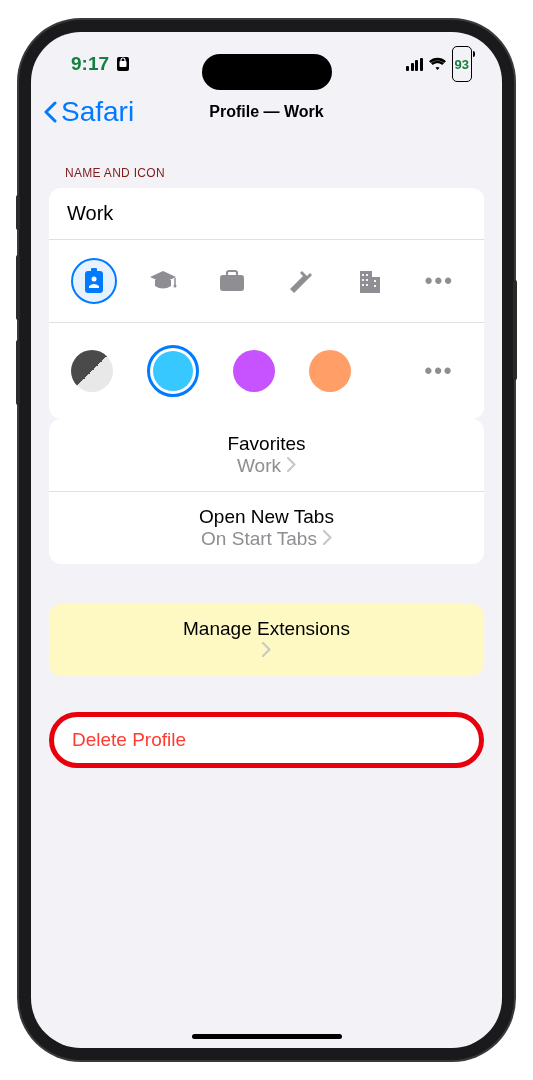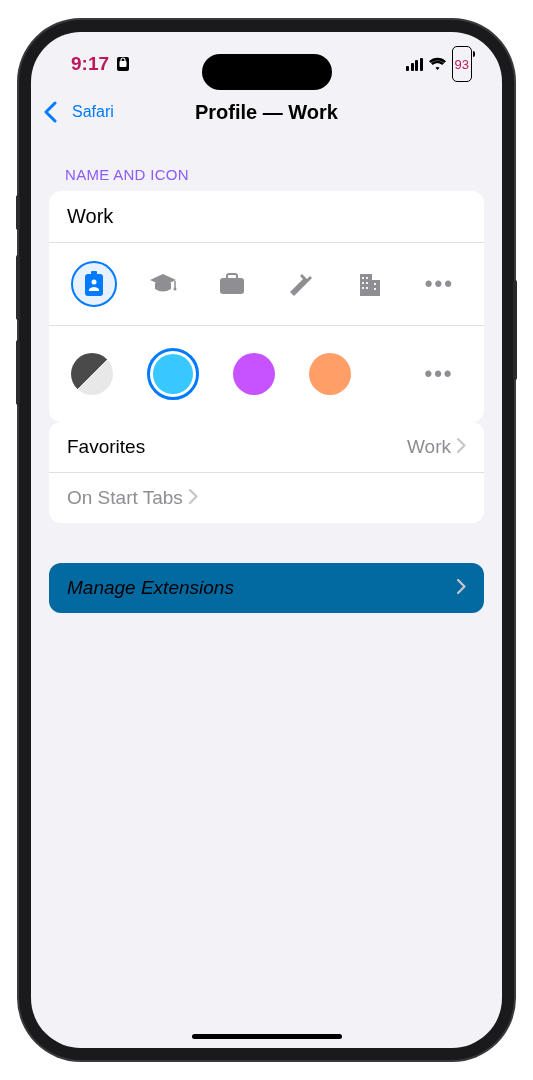--- a/index.html
+++ b/index.html
@@ -45,21 +45,21 @@
       z-index: 10;
     }
     .status-bar {
       height: 56px;
       display: flex;
       align-items: center;
       justify-content: space-between;
       padding: 8px 30px 0 40px;
       font-size: 19px;
       font-weight: 600;
-      color: #be185d;
+      color: #15803d;
     }
     .status-left {
       display: flex;
       align-items: center;
       gap: 6px;
     }
     .status-right {
       display: flex;
       align-items: center;
       gap: 5px;
@@ -80,21 +80,21 @@
     .signal-bars span:nth-child(3) { height: 11px; }
     .signal-bars span:nth-child(4) { height: 13px; }
     .wifi-icon svg { display: block; }
     .battery {
       display: flex;
       align-items: center;
       border: 1.5px solid #000;
       border-radius: 5px;
       padding: 17px 2px;
       font-size: 13px;
-      font-weight: 400;
+      font-weight: 700;
       height: 18px;
       position: relative;
     }
     .battery::after {
       content: "";
       position: absolute;
       right: -4px;
       top: 4px;
       width: 2.5px;
       height: 6px;
@@ -105,38 +105,38 @@
       height: 48px;
       display: flex;
       align-items: center;
       padding: 0 12px;
       position: relative;
     }
     .back-button {
       display: flex;
       align-items: center;
       color: #007aff;
-      font-size: 16px;
-      gap: 15px;
+      font-size: 28px;
+      gap: 4px;
     }
     .back-chevron svg { display: block; }
     .nav-title {
       position: absolute;
       left: 50%;
       transform: translateX(-50%);
-      font-size: 20px;
+      font-size: 16px;
       font-weight: 600;
       color: #000;
     }
     .content {
       padding: 0 18px;
     }
     .section-header {
-      font-size: 15px;
-      color: #8b5cf6;
+      font-size: 12px;
+      color: #7f1d1d;
       letter-spacing: 0.3px;
       padding: 30px 16px 8px 16px;
     }
     .card {
       background: #fff;
       border-radius: 12px;
       overflow: hidden;
     }
     .name-row {
       padding: 14px 18px;
@@ -203,41 +203,41 @@
     .color-option.selected .color-swatch {
       width: 40px;
       height: 40px;
     }
     .settings-row {
       display: flex;
       align-items: center;
       justify-content: space-between;
       padding: 14px 18px;
       font-size: 19px;
+      flex-direction: column;
     }
     .settings-row:not(:last-child) {
       border-bottom: 0.5px solid #e0e0e4;
     }
     .settings-label {
       color: #000;
     }
     .settings-value {
       color: #8e8e93;
       display: flex;
       align-items: center;
       gap: 6px;
     }
     .chevron-right {
       color: #c7c7cc;
     }
     .row-card {
-      background: #0369a1;
+      background: #fef9c3;
       border-radius: 12px;
       margin-top: 40px;
-      font-style: italic;
     }
     .delete-card {
       background: #fff;
       border-radius: 28px;
       margin-top: 36px;
       border: 5px solid #e8000d;
     }
     .delete-row {
       padding: 12px 18px;
       font-size: 19px;
@@ -399,20 +399,21 @@
           <span class="settings-value">
             <span>Work</span>
             <span class="chevron-right">
               <svg width="9" height="15" viewBox="0 0 9 15">
                   <path d="M1 1 L7.5 7.5 L1 14" stroke="currentColor" stroke-width="2.2" fill="none" stroke-linecap="round" stroke-linejoin="round"></path>
                 </svg>
             </span>
           </span>
         </div>
         <div class="settings-row">
+          <span class="settings-label">Open New Tabs</span>
           <span class="settings-value">
             <span>On Start Tabs</span>
             <span class="chevron-right">
               <svg width="9" height="15" viewBox="0 0 9 15">
                   <path d="M1 1 L7.5 7.5 L1 14" stroke="currentColor" stroke-width="2.2" fill="none" stroke-linecap="round" stroke-linejoin="round"></path>
                 </svg>
             </span>
           </span>
         </div>
       </div>
@@ -423,17 +424,20 @@
           <span class="settings-value">
             <span class="chevron-right">
               <svg width="9" height="15" viewBox="0 0 9 15">
                   <path d="M1 1 L7.5 7.5 L1 14" stroke="currentColor" stroke-width="2.2" fill="none" stroke-linecap="round" stroke-linejoin="round"></path>
                 </svg>
             </span>
           </span>
         </div>
       </div>
 
+      <div class="delete-card">
+        <div class="delete-row">Delete Profile</div>
+      </div>
     </div>
 
     <div class="home-indicator"></div>
   </div>
 </div>
 
 </body></html>

